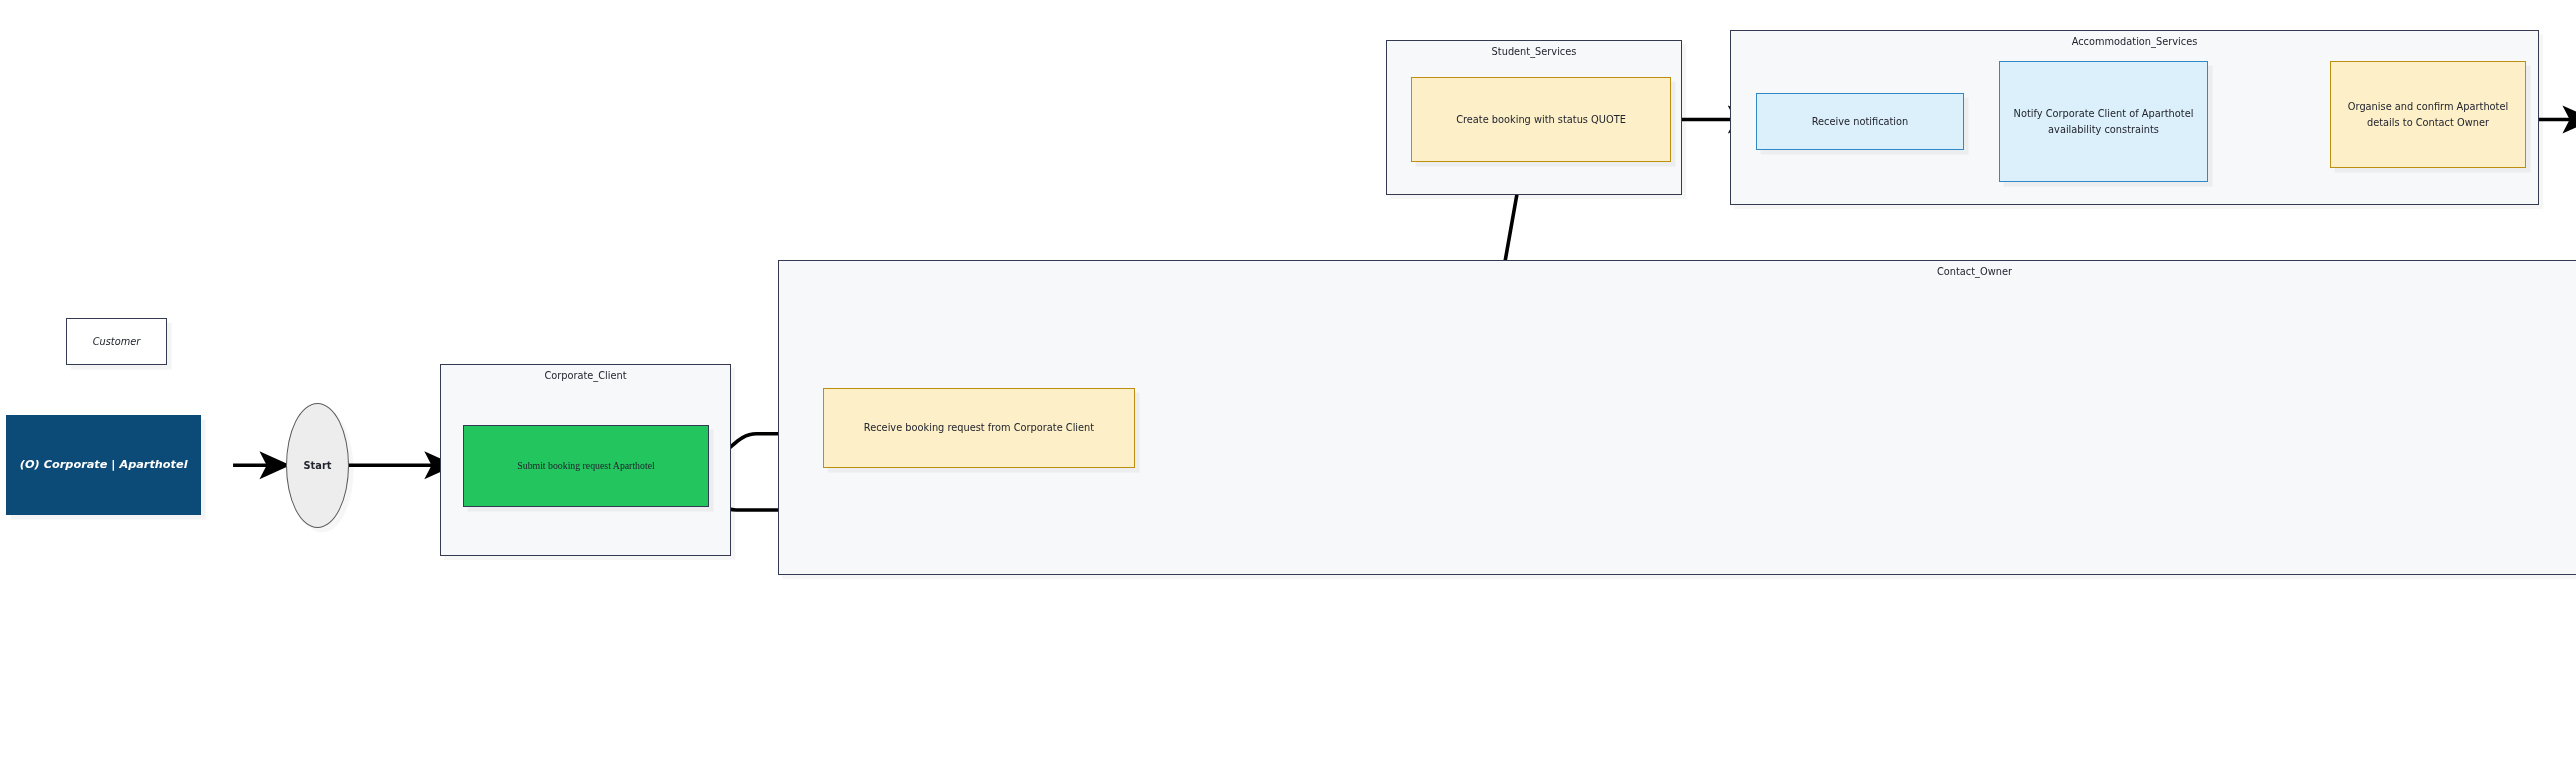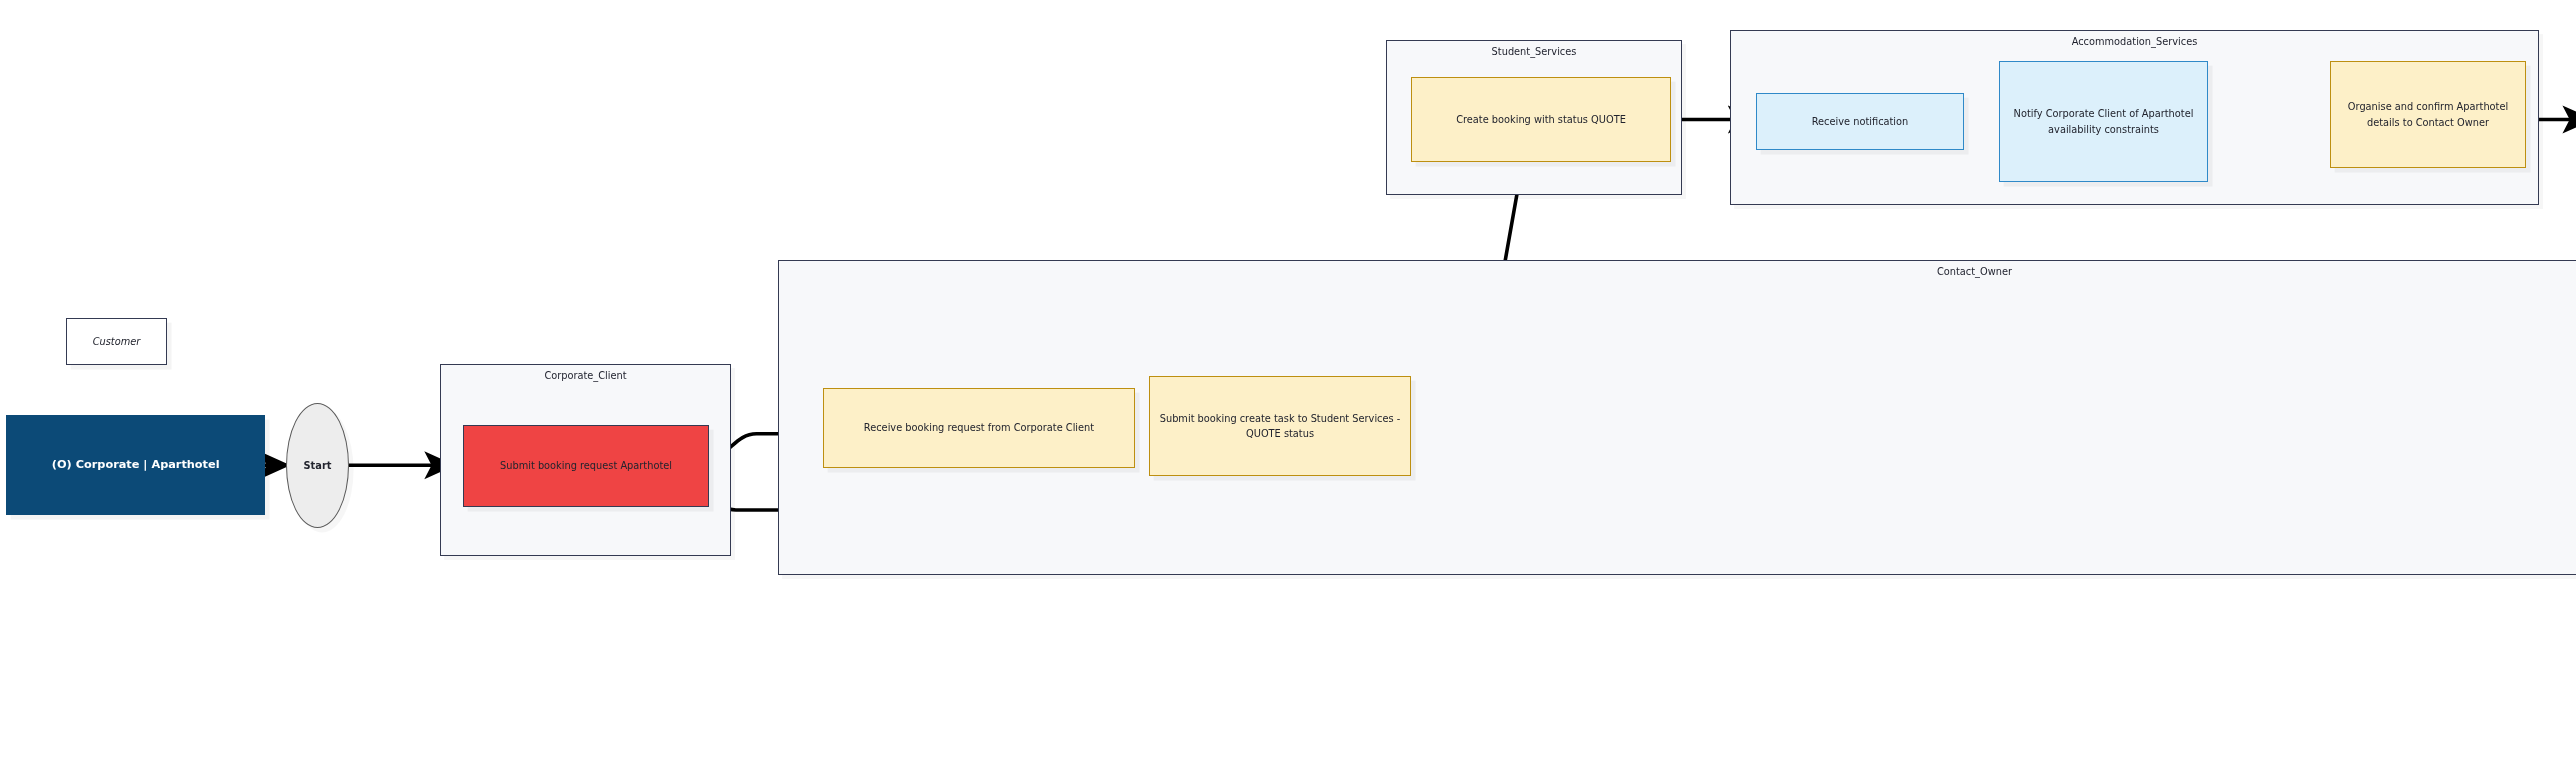--- a/index.html
+++ b/index.html
@@ -12,22 +12,22 @@
   .pool{position:absolute;box-sizing:border-box;background:#f7f8fa;border:1.5px solid #343a52;
         box-shadow:4.1px 4.1px 0 0 rgba(0,0,0,0.035);}
   .pool-title{position:absolute;top:4.6px;left:0;width:100%;text-align:center;
         font-size:9.8px;color:#1d1f2b;font-family:"DejaVu Sans",sans-serif;}
 
   
   .task-yellow{background:#fdf0c8;border:1.5px solid #bd8f10;color:#22242e;font-size:9.8px;
         box-shadow:4.6px 4.6px 0 0 rgba(0,0,0,0.045);}
   .task-blue{background:#dcf0fb;border:1.5px solid #2f89c8;color:#22242e;font-size:9.8px;
         box-shadow:4.6px 4.6px 0 0 rgba(0,0,0,0.045);}
-  .task-plain{background:#ef4444;border:1.5px solid #343a52;color:#22242e;font-size:9.8px;
-        box-shadow:4.6px 4.6px 0 0 rgba(0,0,0,0.045);}
+  .task-plain{background:#22c55e;border:1.5px solid #343a52;color:#22242e;font-size:9.8px;
+        box-shadow:4.6px 4.6px 0 0 rgba(0,0,0,0.045);font-family:Liberation Serif, serif;}
   .header-box{background:#0c4a77;border:none;color:#ffffff;font-size:11.3px;font-weight:bold;
         box-shadow:4.6px 4.6px 0 0 rgba(0,0,0,0.045);}
   .actor-box{background:#ffffff;border:1.5px solid #343a52;color:#22242e;font-size:9.8px;
         box-shadow:4.6px 4.6px 0 0 rgba(0,0,0,0.045);font-style:italic;}
   .terminator{background:#ededed;border:1px solid #5a5a5a;color:#22242e;font-size:9.8px;
         border-radius:50%;box-shadow:4.6px 4.6px 0 0 rgba(0,0,0,0.035);font-weight:bold;}
 
   
   #wires{position:absolute;left:0;top:0;width:3934px;height:779px;pointer-events:none;}
 </style>
@@ -100,39 +100,36 @@
   </div>
 
   <div class="pool" style="left:1730px;top:30px;width:809px;height:175px;">
     <div class="pool-title">Accommodation_Services</div>
   </div>
 
   <div class="node actor-box" style="left:66px;top:318px;width:101px;height:47px;">
     <span class="txt">Customer</span>
   </div>
 
-  <div class="node header-box" style="left:6.2px;top:415px;width:259px;height:100px;">
+  <div class="node header-box" style="left:6.2px;top:415px;width:195px;height:100px;font-style:italic;">
     <span class="txt">(O) Corporate | Aparthotel</span>
   </div>
 
   <div class="node terminator" style="left:286px;top:403px;width:63px;height:125px;">
     <span class="txt">Start</span>
   </div>
 
   <div class="node task-plain" style="left:463px;top:425px;width:246px;height:82px;">
     <span class="txt">Submit booking request Aparthotel</span>
   </div>
 
   <div class="node task-yellow" style="left:823px;top:388px;width:312px;height:80px;">
     <span class="txt">Receive booking request from Corporate Client</span>
   </div>
 
-  <div class="node task-yellow" style="left:1149px;top:376px;width:262px;height:100px;">
-    <span class="txt">Submit booking create task to Student Services - QUOTE status</span>
-  </div>
 
   <div class="node task-yellow" style="left:1411px;top:77px;width:260px;height:85px;">
     <span class="txt">Create booking with status QUOTE</span>
   </div>
 
   <div class="node task-blue" style="left:1756px;top:93px;width:208px;height:57px;">
     <span class="txt">Receive notification</span>
   </div>
 
   <div class="node task-blue" style="left:1990px;top:61px;width:209px;height:121px;margin-left:9px;">

